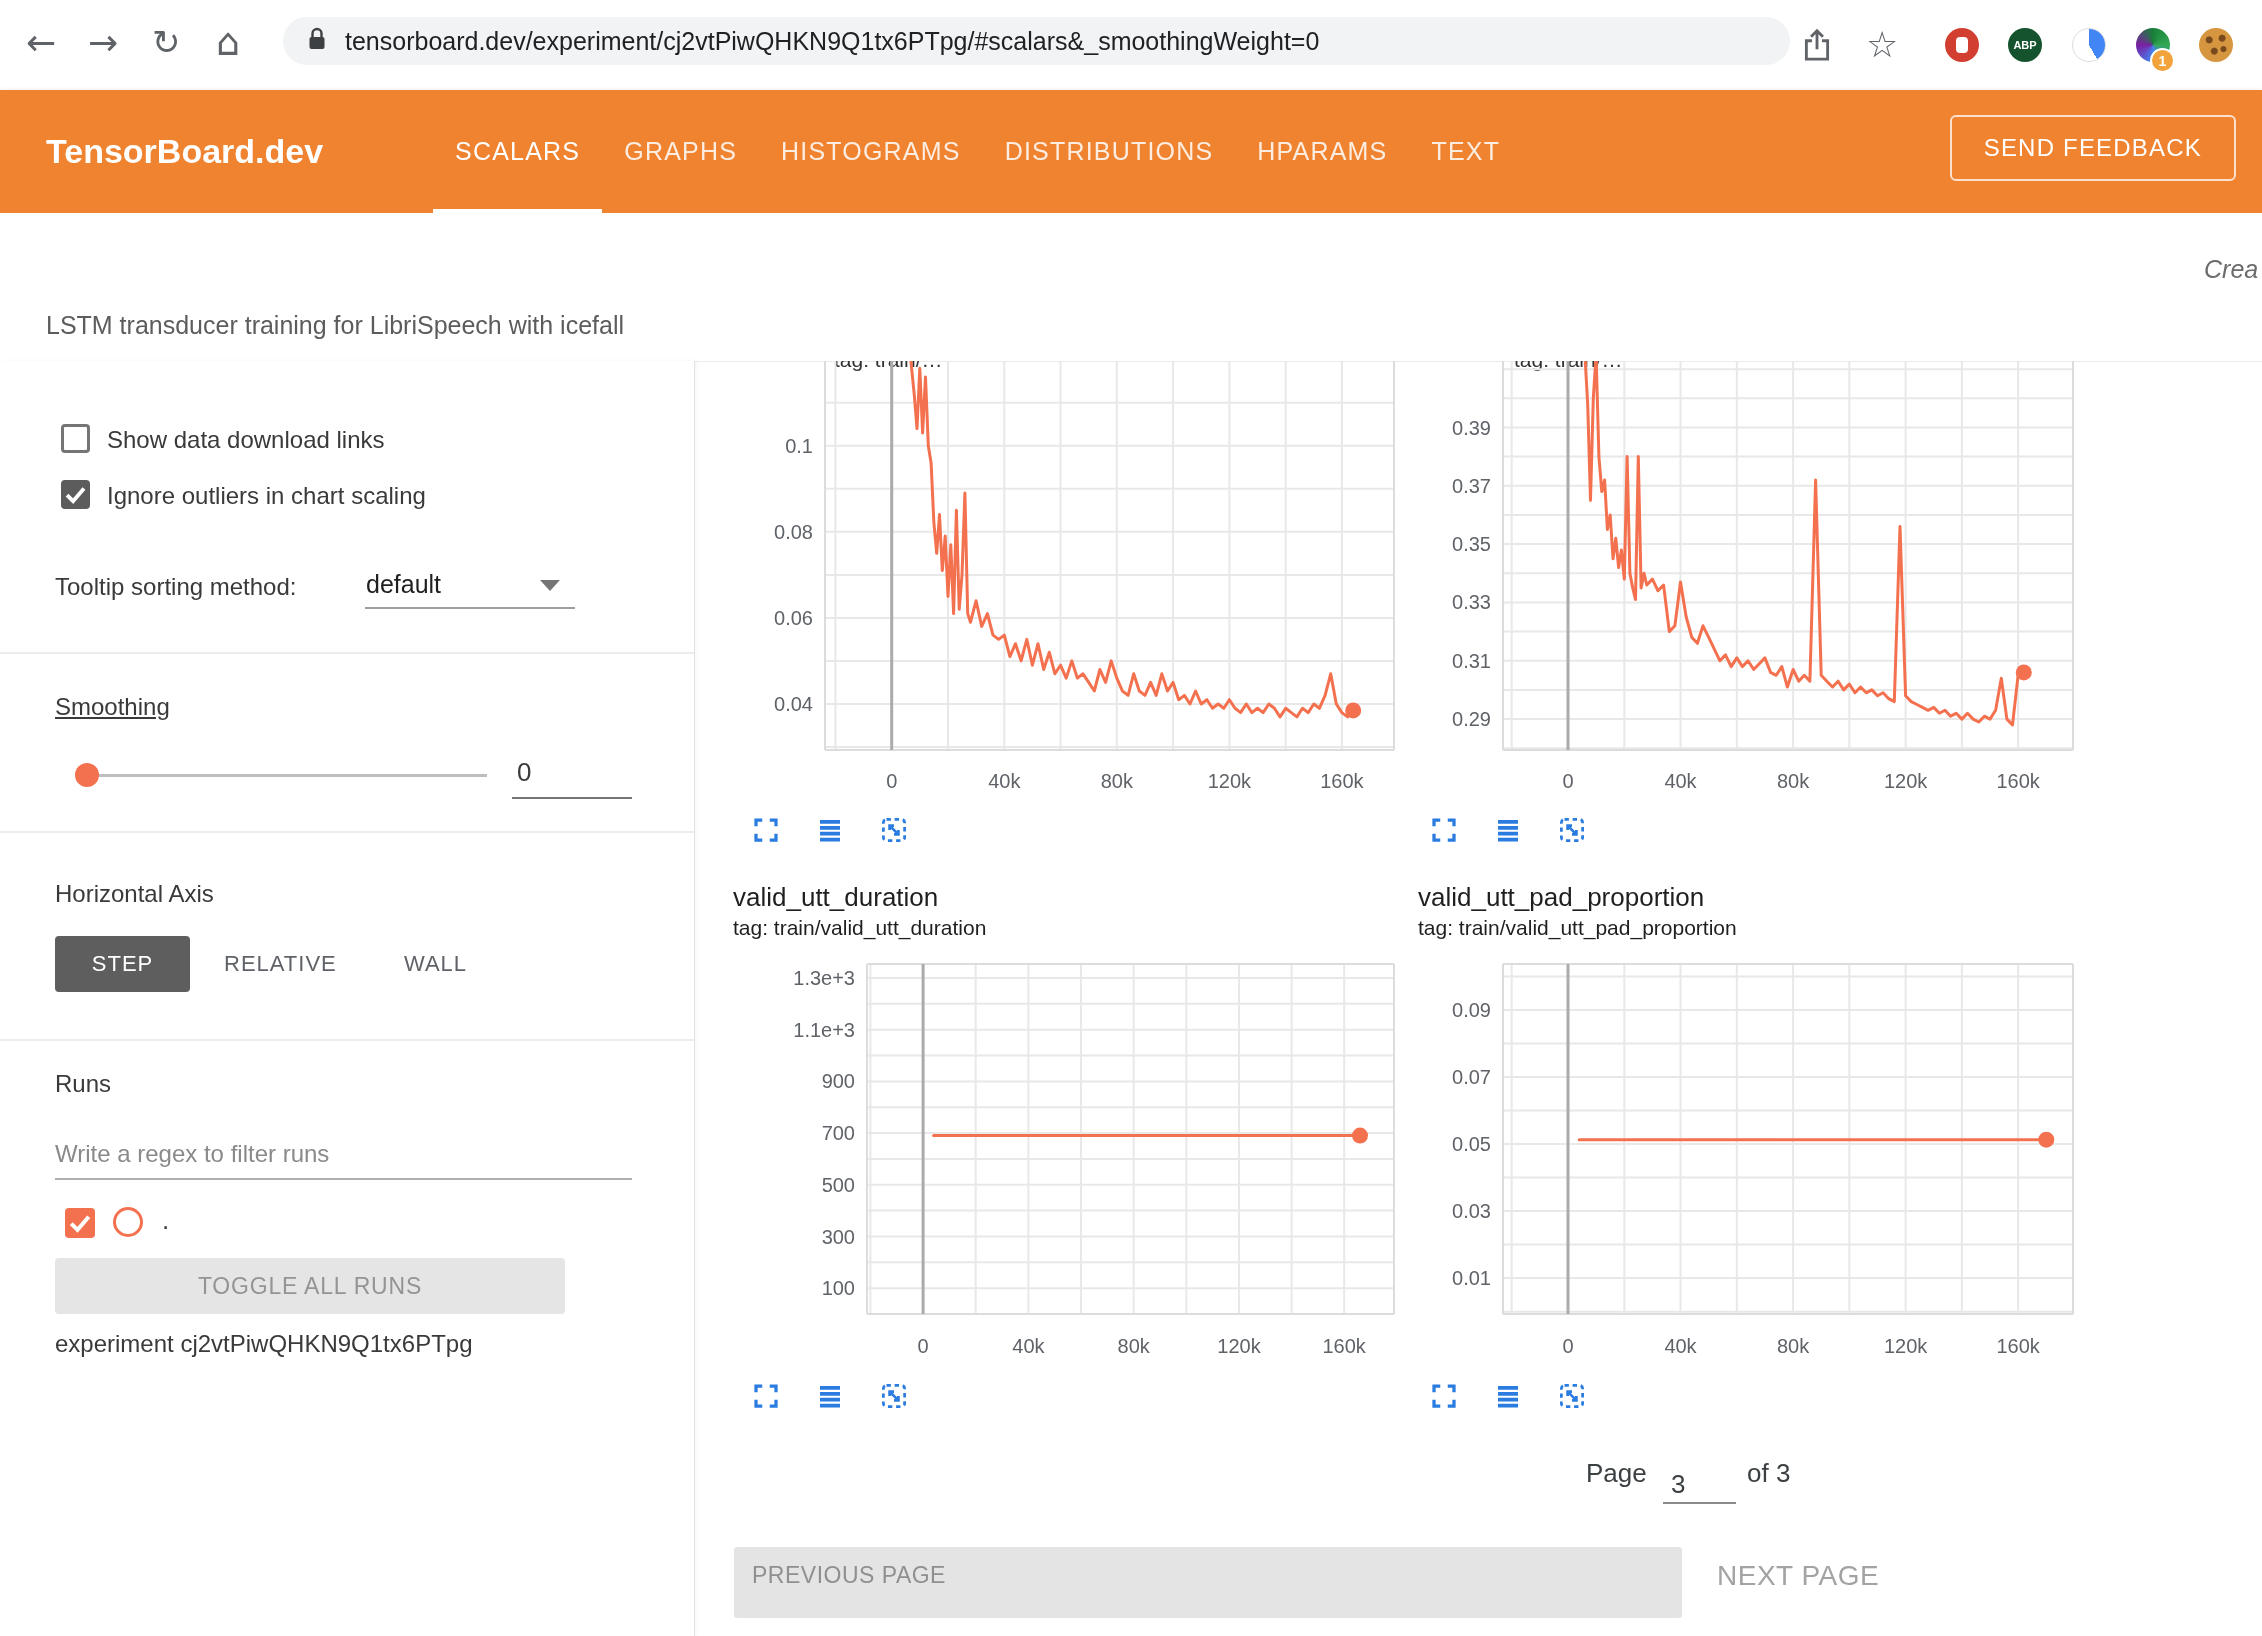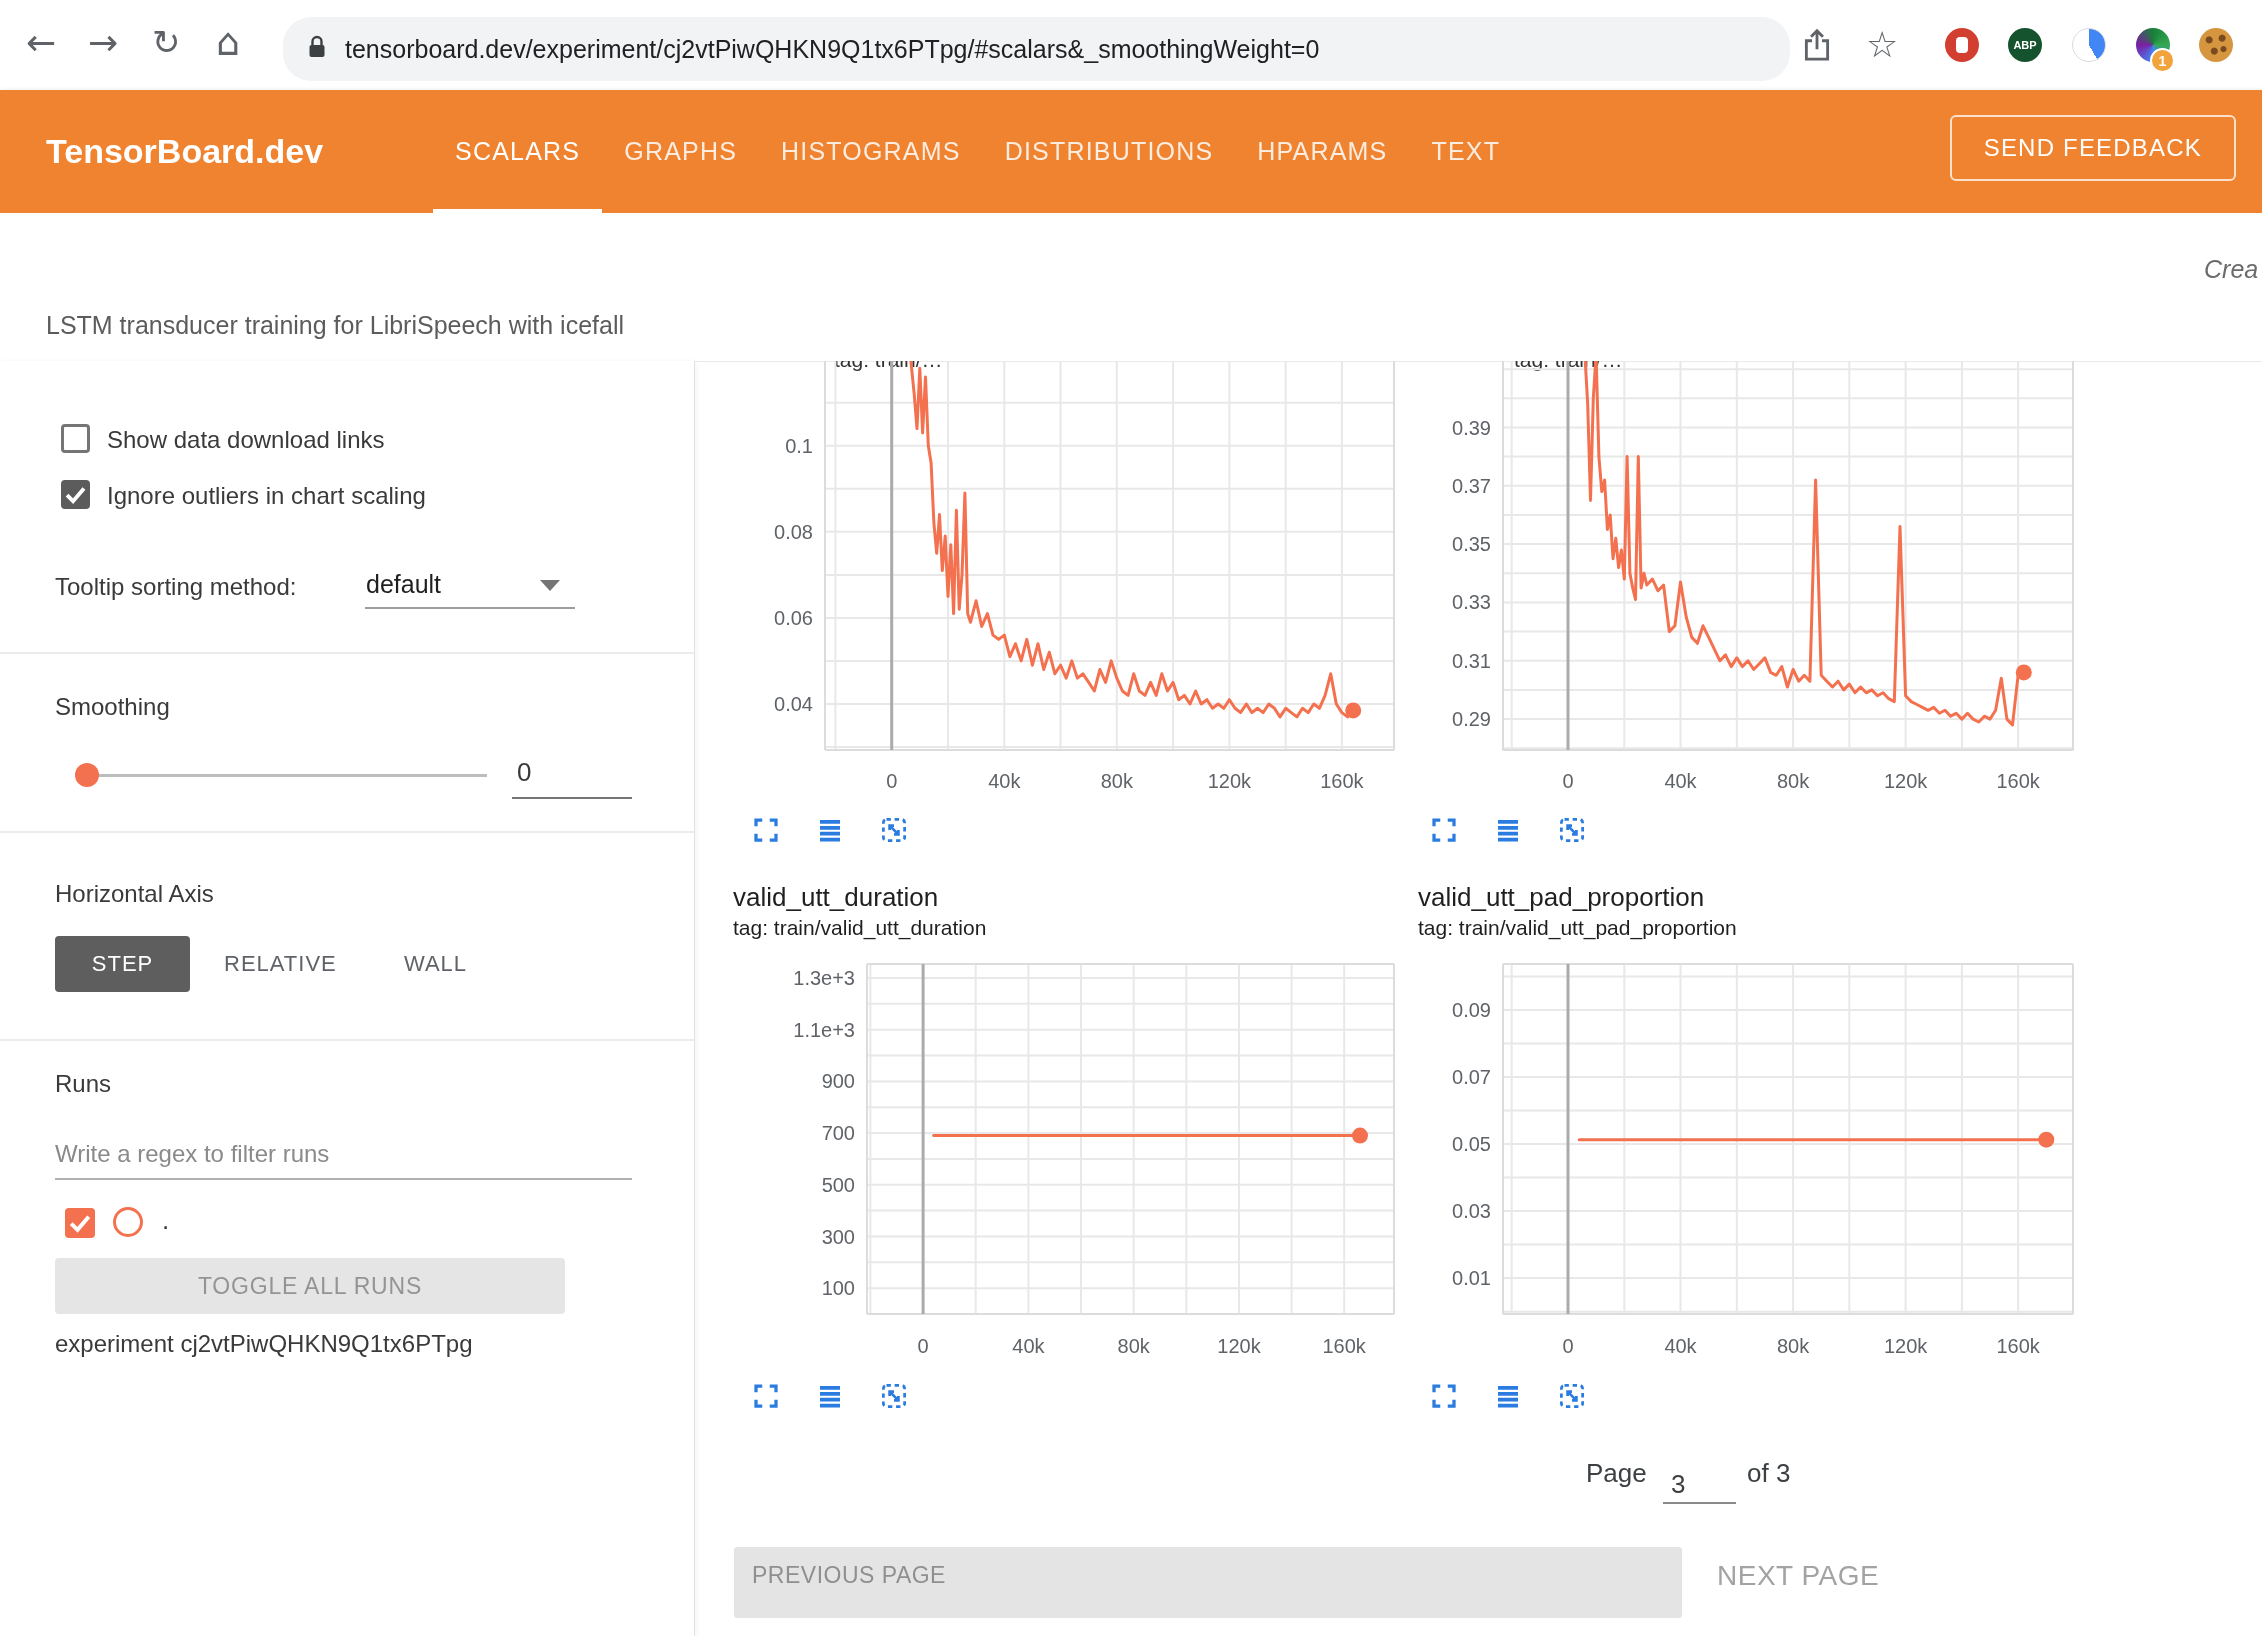--- a/index.html
+++ b/index.html
@@ -3,21 +3,21 @@
 <meta charset="utf-8">
 <style>
   html,body{margin:0;padding:0;background:#fff;}
   #page{position:relative;width:2262px;height:1636px;background:#fff;overflow:hidden;
         font-family:"Liberation Sans",sans-serif;}
 
   
   .chrome{position:absolute;top:0;left:0;width:2262px;height:90px;background:#ffffff;
           border-bottom:1px solid #dfe1e5;}
   .navglyph{position:absolute;color:#5f6368;font-family:"DejaVu Sans",sans-serif;cursor:pointer;}
-  .urlpill{position:absolute;left:283px;top:17px;width:1507px;height:64px;border-radius:28px;
+  .urlpill{position:absolute;left:283px;top:17px;width:1507px;height:48px;border-radius:28px;
            background:#f1f3f4;display:flex;align-items:center;padding-left:22px;box-sizing:border-box;gap:16px;}
   .urltext{font-size:25px;color:#202124;white-space:nowrap;}
   .extcirc{position:absolute;top:28px;width:34px;height:34px;border-radius:50%;}
   .badge{position:absolute;left:2150px;top:48px;width:21px;height:21px;border-radius:50%;
          background:#f2a33c;border:2px solid #fff;color:#fff;font-size:14px;font-weight:bold;
          display:flex;align-items:center;justify-content:center;}
 
   
   .tbheader{position:absolute;top:90px;left:0;width:2262px;height:123px;background:#f08330;
             display:flex;align-items:center;box-shadow:0 2px 6px rgba(0,0,0,0.18);}
@@ -155,21 +155,21 @@
   </div>
   <div class="sidelabel" style="left:107px;top:482px;">Ignore outliers in chart scaling</div>
 
   <div class="sidelabel" style="left:55px;top:573px;">Tooltip sorting method:</div>
   <div class="ddvalue" style="left:366px;top:570px;">default</div>
   <div class="caret" style="left:540px;top:580px;"></div>
   <div class="ddline" style="left:365px;top:607px;width:210px;"></div>
 
   <div class="sdivider" style="top:652px;"></div>
 
-  <div class="sidelabel" style="left:55px;top:693px;">Smoothing</div>
+  <div class="sidelabel" style="left:55px;top:693px;text-decoration:underline;">Smoothing</div>
   <div class="slider-track" style="left:79px;top:774px;width:408px;"></div>
   <div class="slider-thumb" style="left:75px;top:763px;"></div>
   <div class="smoothval" style="left:517px;top:757px;">0</div>
   <div class="ddline" style="left:512px;top:797px;width:120px;background:#757575;"></div>
 
   <div class="sdivider" style="top:831px;"></div>
 
   <div class="sidelabel" style="left:55px;top:880px;">Horizontal Axis</div>
   <div class="axisbtn sel" style="left:55px;top:936px;">STEP</div>
   <div class="axisbtn unsel" style="left:214px;top:936px;">RELATIVE</div>

